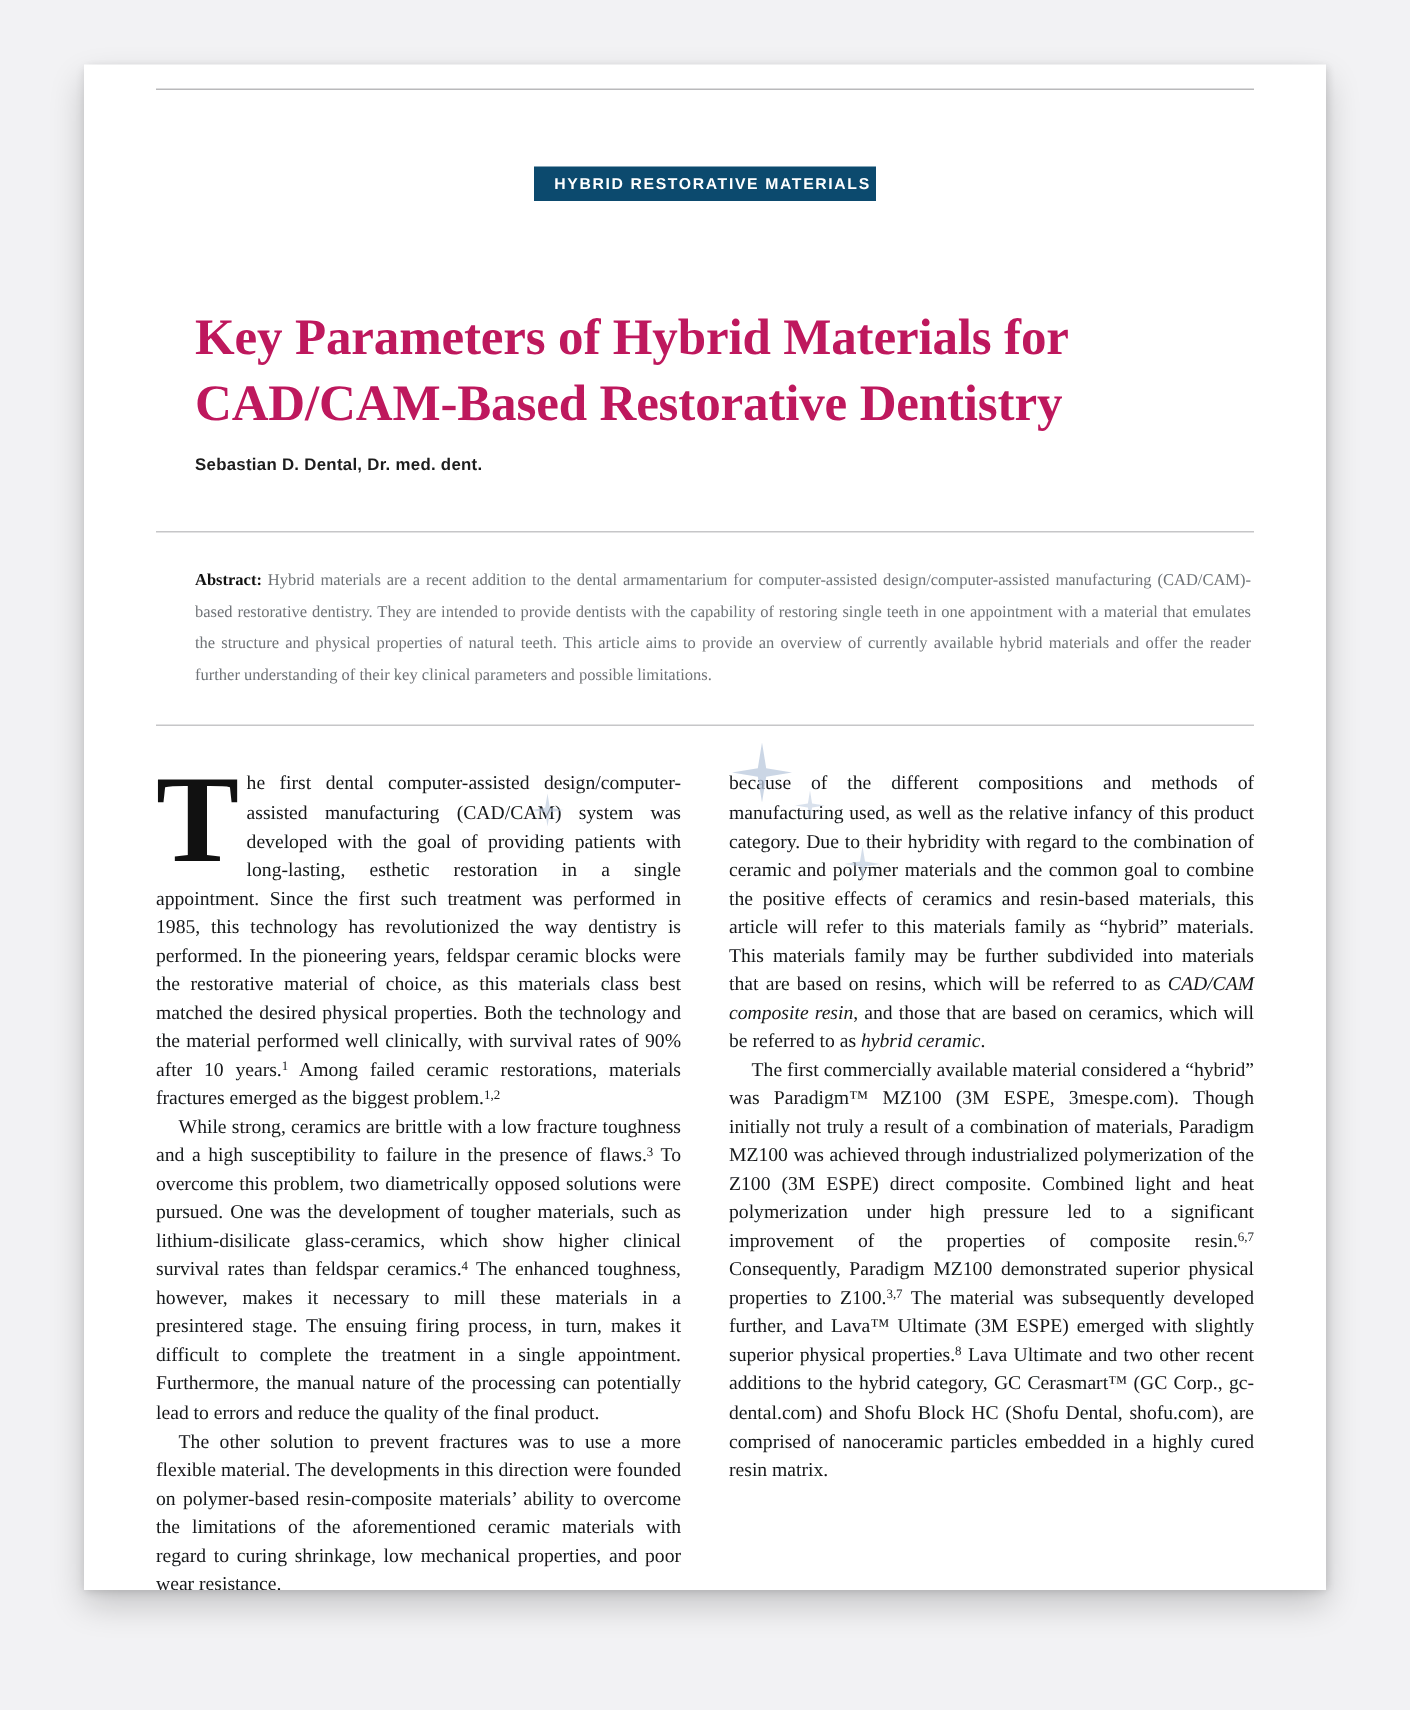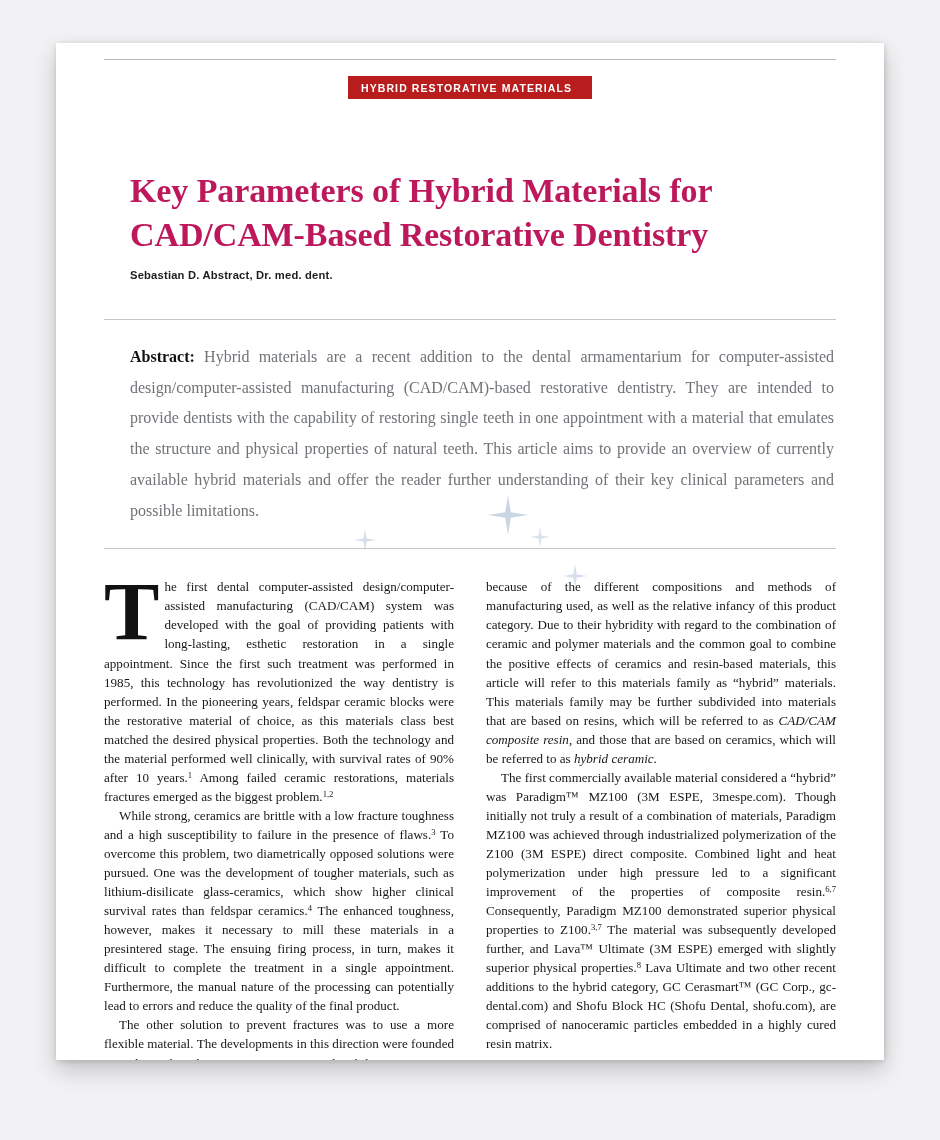--- a/index.html
+++ b/index.html
@@ -50,27 +50,28 @@
     margin-top: 16px;
     border-top: 1px solid #b9b9bb;
     height: 0;
   }
   #badge-row {
     text-align: center;
     margin-top: 16px;
   }
   #section-badge {
     display: inline-block;
-    background: #b91c1c;
+    background: #0c4a6e;
     color: #ffffff;
     font-family: "Liberation Sans", sans-serif;
     font-weight: bold;
     font-size: 10.5px;
     letter-spacing: 1.1px;
-    padding: 6px 20px 5px 13px;
+    padding: 6px 3px 5px 13px;
+    margin-top: 35px;
   }
 
   
   #title-block {
     margin-top: 70px;
     padding-left: 26px;
   }
   #article-title {
     font-family: "Liberation Serif", serif;
     font-weight: bold;
@@ -92,21 +93,21 @@
   
   #abstract-rule-top {
     margin-top: 38px;
     border-top: 1px solid #c6c6c8;
     height: 0;
   }
   #abstract {
     margin-top: 22px;
     padding-left: 26px;
     padding-right: 2px;
-    font-size: 16px;
+    font-size: 11px;
     line-height: 1.92;
     color: #6f7377;
     text-align: justify;
   }
   #abstract b {
     color: #111111;
     font-weight: bold;
   }
   #abstract-rule-bottom {
     margin-top: 22px;
@@ -203,21 +204,21 @@
 <div id="page-sheet">
   <div class="inner">
 
     <div id="kicker-rule"></div>
     <div id="badge-row">
       <span id="section-badge">HYBRID RESTORATIVE MATERIALS</span>
     </div>
 
     <div id="title-block">
       <div id="article-title">Key Parameters of Hybrid Materials for CAD/CAM-Based Restorative Dentistry</div>
-      <div id="byline">Sebastian D. Abstract, Dr. med. dent.</div>
+      <div id="byline">Sebastian D. Dental, Dr. med. dent.</div>
     </div>
 
     <div id="abstract-rule-top"></div>
     <div id="abstract"><b>Abstract:</b><span> Hybrid materials are a recent addition to the dental armamentarium for computer-assisted design/computer-assisted manufacturing (CAD/CAM)-based restorative dentistry. They are intended to provide dentists with the capability of restoring single teeth in one appointment with a material that emulates the structure and physical properties of natural teeth. This article aims to provide an overview of currently available hybrid materials and offer the reader further understanding of their key clinical parameters and possible limitations.</span></div>
     <div id="abstract-rule-bottom"></div>
 
     <div id="body-cols">
 
       <div class="col">
         <p class="no-indent"><span id="dropcap">T</span><span>he first dental computer-assisted design/computer-assisted manufacturing (CAD/CAM) system was developed with the goal of providing patients with long-lasting, esthetic restoration in a single appointment. Since the first such treatment was performed in 1985, this technology has revolutionized the way dentistry is performed. In the pioneering years, feldspar ceramic blocks were the restorative material of choice, as this materials class best matched the desired physical properties. Both the technology and the material performed well clinically, with survival rates of 90% after 10 years.</span><sup>1</sup><span> Among failed ceramic restorations, materials fractures emerged as the biggest problem.</span><sup>1,2</sup></p>

